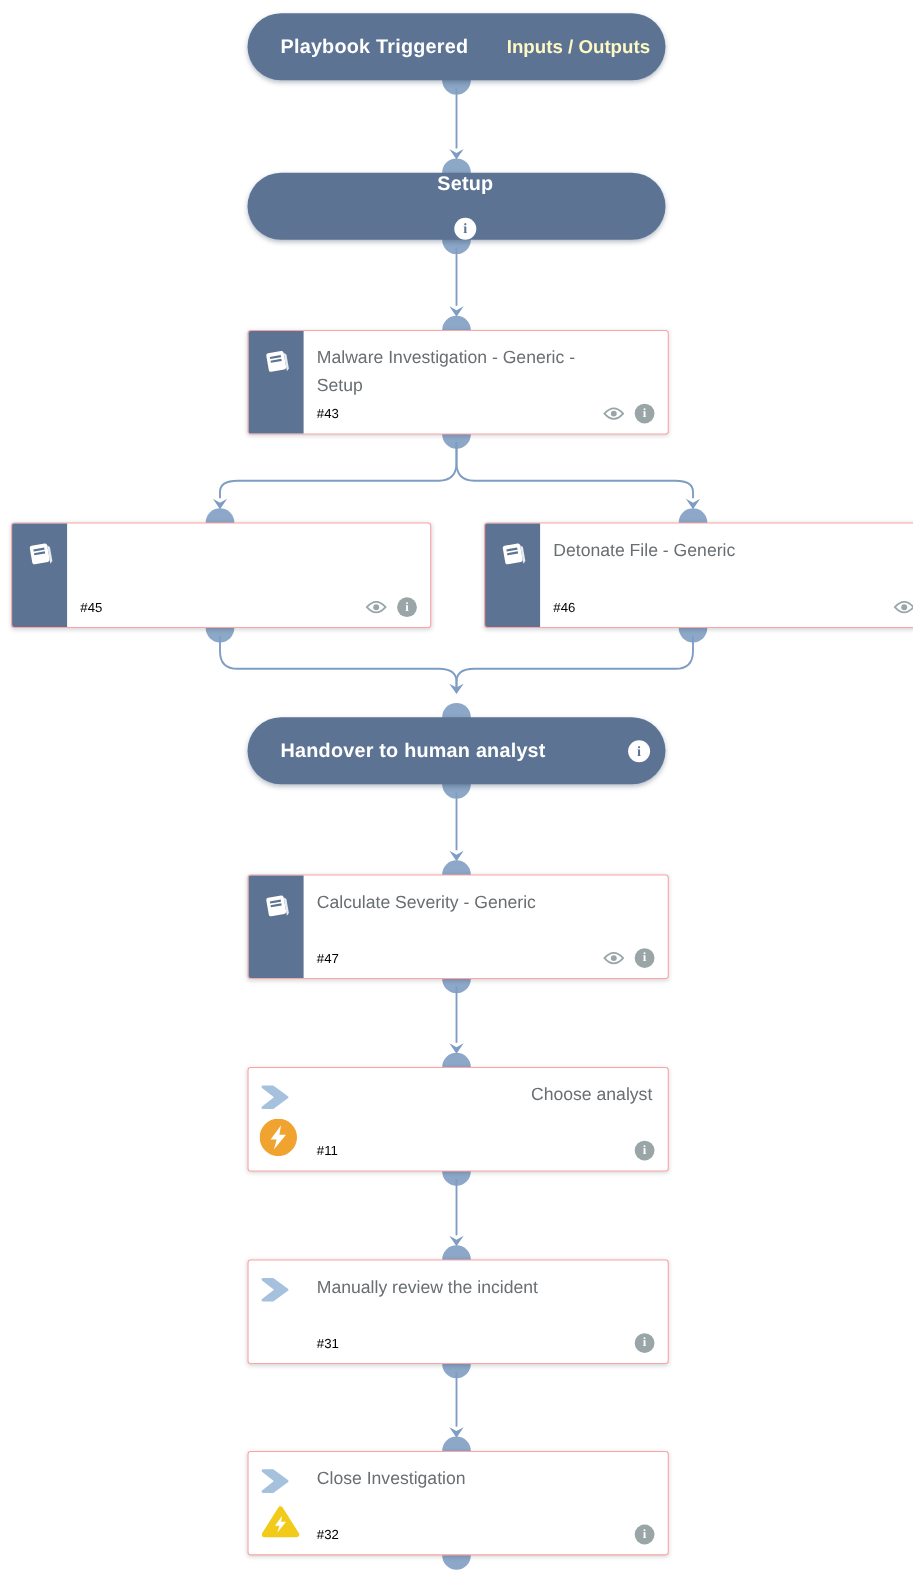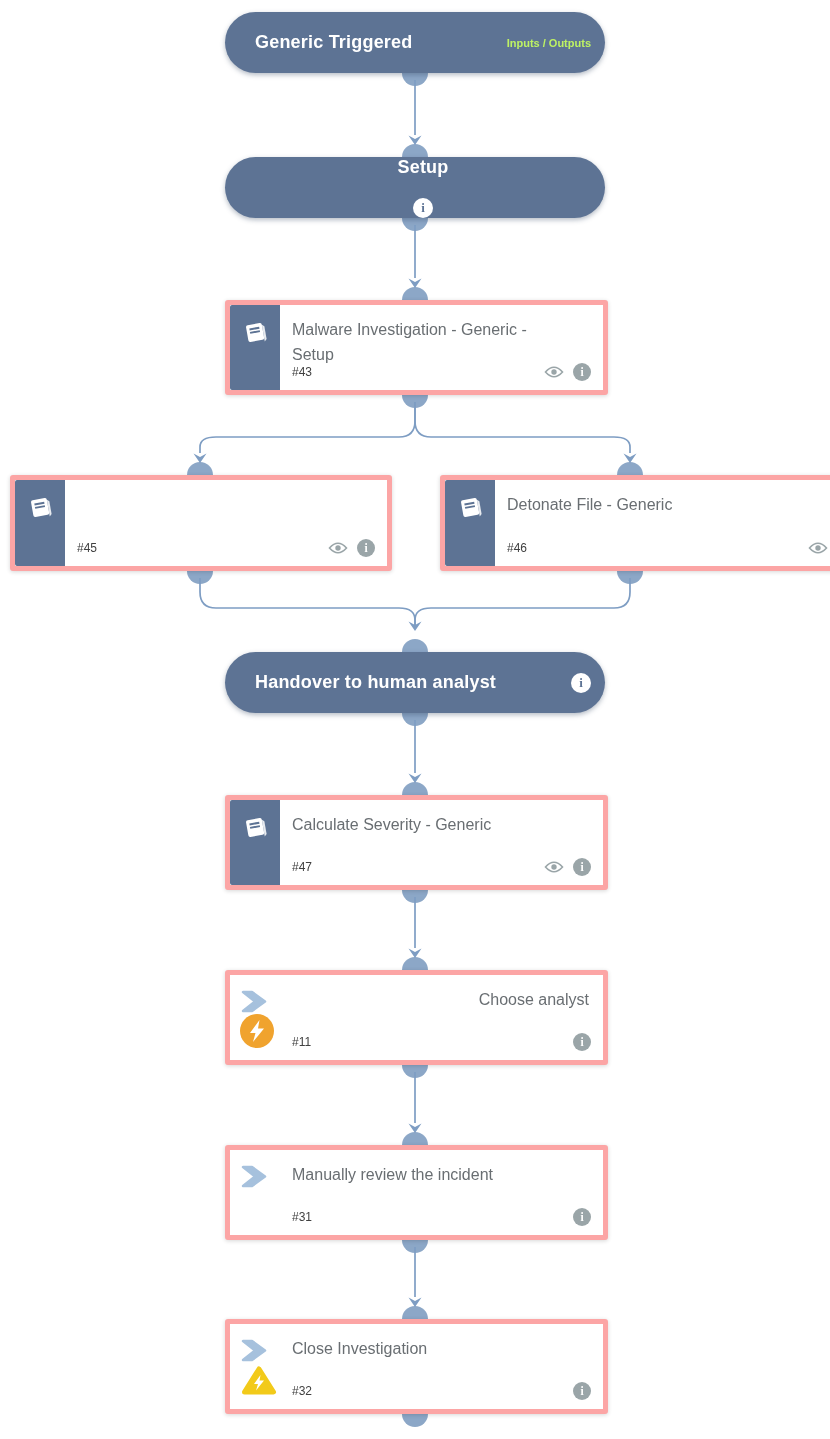--- a/index.html
+++ b/index.html
@@ -8,51 +8,51 @@
   .canvas { position:relative; width:830px; height:1439px; background:#ffffff; overflow:hidden; }
 
   
   .connector-layer { position:absolute; left:0; top:0; width:830px; height:1439px; z-index:0; }
 
   
   .pill { position:absolute; left:225px; width:380px; height:61px; background:#5d7394;
           border-radius:31px; display:flex; align-items:center; justify-content:space-between;
           padding:0 14px 0 30px; z-index:2; box-shadow:0 2px 5px rgba(40,60,90,.35); cursor:pointer; }
   .pill .pill-title { color:#ffffff; font-size:18px; font-weight:600; letter-spacing:.2px; }
-  .pill .pill-link { color:#bef264; font-size:11px; font-weight:600; }
+  .pill .pill-link { color:#fef9c3; font-size:17px; font-weight:600; }
   .pill-info { width:20px; height:20px; border-radius:50%; background:#ffffff; color:#5d7394;
                font-size:13px; font-weight:700; font-family:"Liberation Serif",serif;
                display:flex; align-items:center; justify-content:center; cursor:pointer; }
   .pill-trigger { top:12px; }
   .pill-setup { top:157px;flex-direction:column; }
   .pill-handover { top:652px; }
 
   
-  .card { position:absolute; background:#ffffff; border:5px solid #fca5a5; border-radius:3px;
+  .card { position:absolute; background:#ffffff; border:1px solid #fca5a5; border-radius:3px;
           box-shadow:0 1px 4px rgba(0,0,0,.16); z-index:2; cursor:pointer; }
   .card-center { left:225px; width:383px; height:95px; }
   .card-malware  { top:300px; }
   .card-severity { top:795px; }
   .card-choose   { top:970px;text-align:right; }
   .card-review   { top:1145px;text-decoration:underline; }
   .card-close    { top:1319px; }
   .card-entity   { left:10px;  top:475px; width:382px; height:96px; }
   .card-detonate { left:440px; top:475px; width:432px; height:96px; }
 
   .strip { position:absolute; left:0; top:0; bottom:0; width:50px; background:#5d7394;
            border-radius:2px 0 0 2px; display:flex; justify-content:center; }
   .strip svg { margin-top:13px; }
 
   .card-title { position:absolute; left:62px; top:12px; right:14px; color:#696e72;
                 font-size:16px; line-height:25px; font-weight:400; }
   .card-title.wrap { max-width:258px; }
 
   .meta { position:absolute; left:62px; right:12px; bottom:9px; display:flex;
           align-items:center; justify-content:space-between; }
-  .task-id { color:#404040; font-size:12px; }
+  .task-id { color:#000000; font-size:12px; }
   .meta-icons { display:flex; align-items:center; gap:9px; }
   .info-gray { width:18px; height:18px; border-radius:50%; background:#9aa5a8; color:#ffffff;
                font-size:11.5px; font-weight:700; font-family:"Liberation Serif",serif;
                display:flex; align-items:center; justify-content:center; cursor:pointer; }
   .eye { cursor:pointer; display:flex; }
 
   .chevron { position:absolute; left:11px; top:15px; }
   .badge { position:absolute; left:10px; bottom:8px; }
   .badge-tri { position:absolute; left:11px; bottom:9px; }
 </style>
@@ -102,21 +102,21 @@
       <polygon points="623.5,453.5 630,463 636.5,453.5 630,457"></polygon>
       <polygon points="408.5,621.5 415,631 421.5,621.5 415,625"></polygon>
       <polygon points="408.5,773.5 415,783 421.5,773.5 415,777"></polygon>
       <polygon points="408.5,948.5 415,958 421.5,948.5 415,952"></polygon>
       <polygon points="408.5,1123.5 415,1133 421.5,1123.5 415,1127"></polygon>
       <polygon points="408.5,1297.5 415,1307 421.5,1297.5 415,1301"></polygon>
     </g>
   </svg>
 
   <div class="pill pill-trigger">
-    <span class="pill-title">Generic Triggered</span>
+    <span class="pill-title">Playbook Triggered</span>
     <span class="pill-link">Inputs / Outputs</span>
   </div>
 
   <div class="pill pill-setup">
     <span class="pill-title">Setup</span>
     <span class="pill-info">i</span>
   </div>
 
   <div class="card card-center card-malware">
     <div class="strip">

